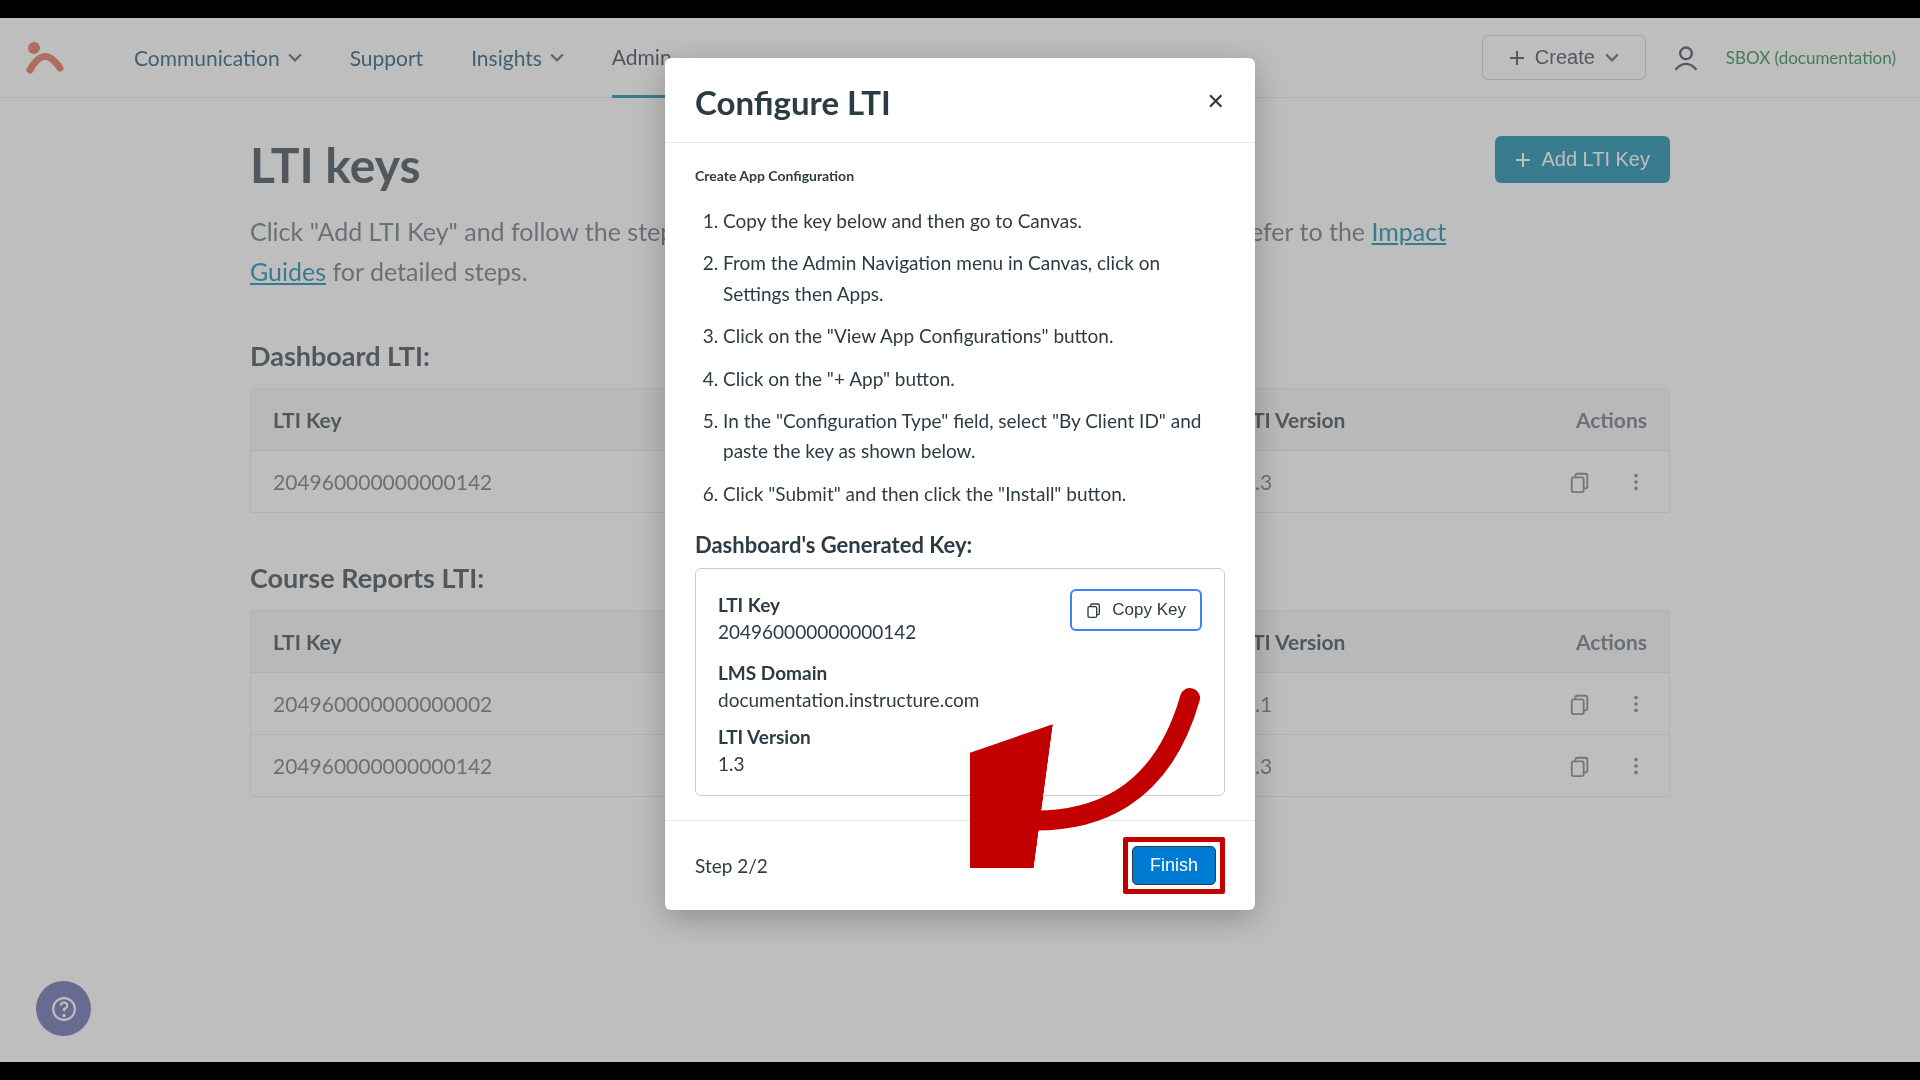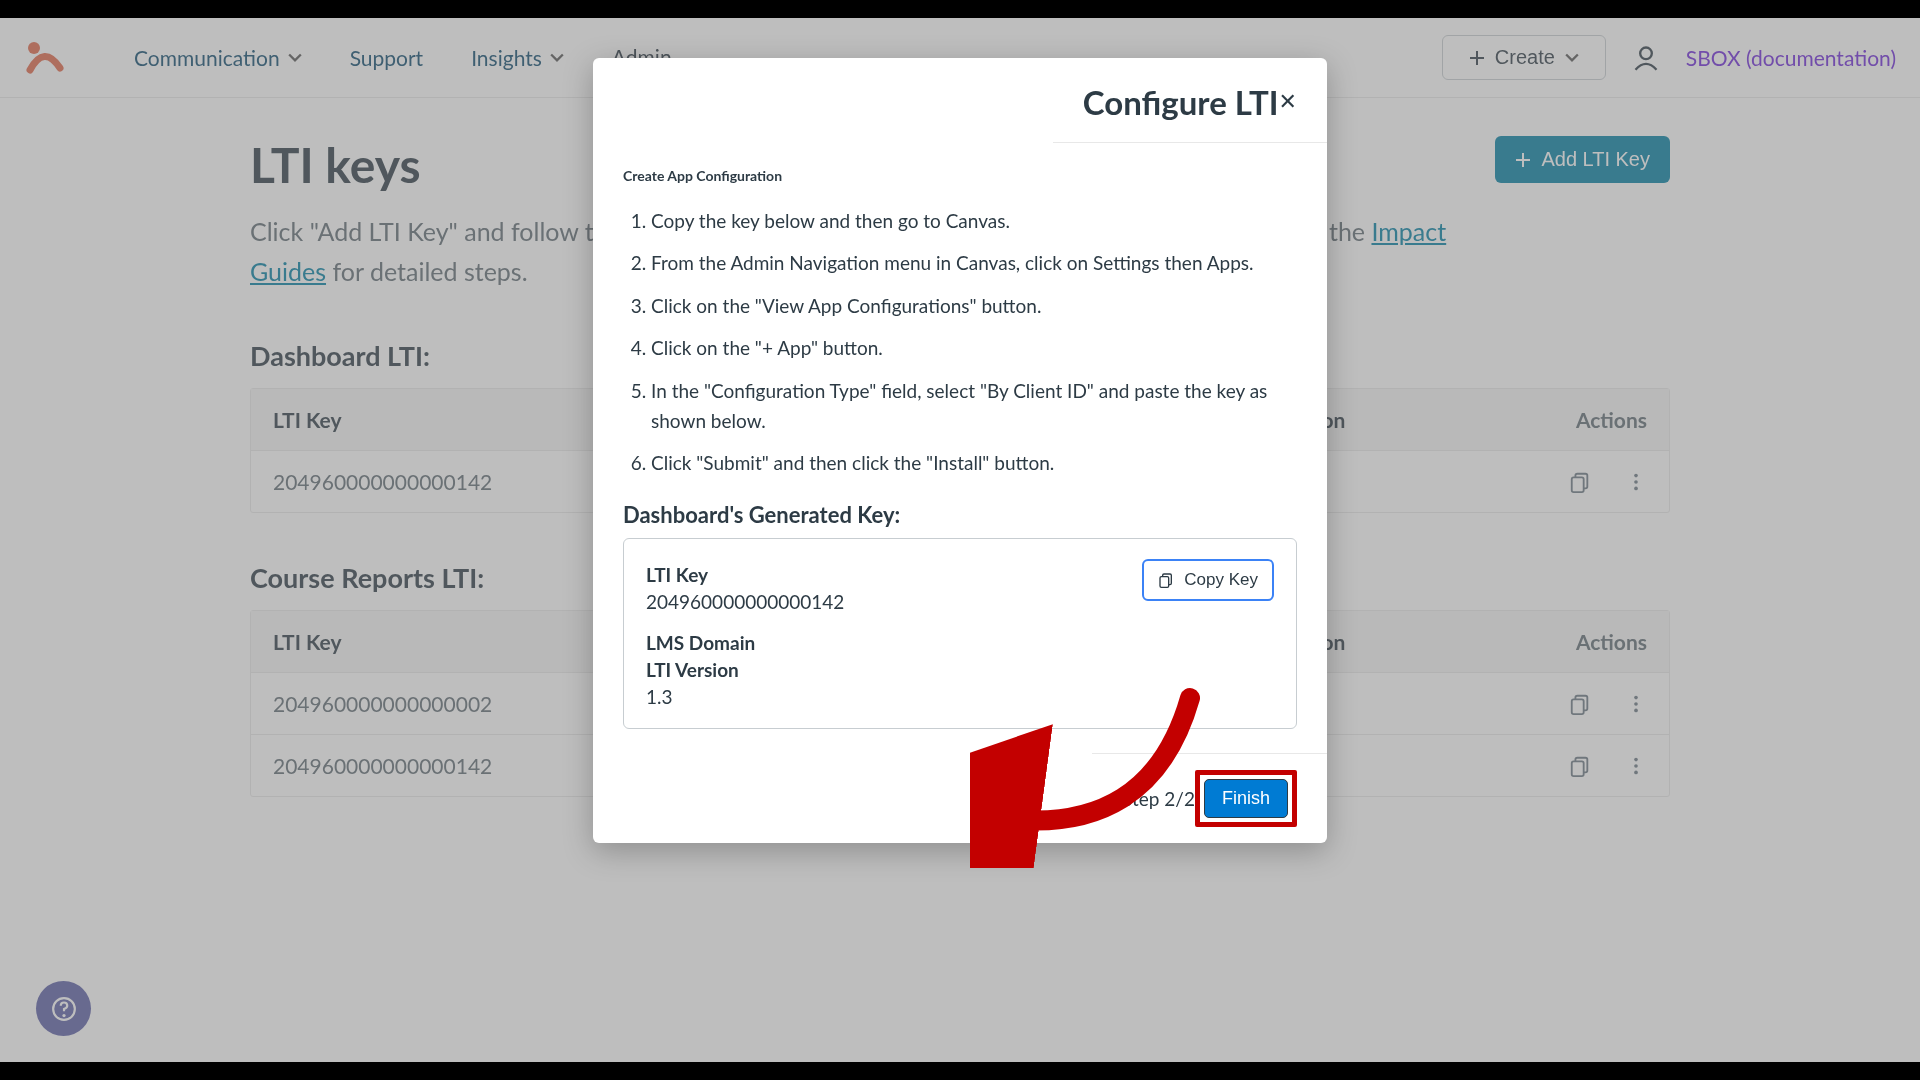--- a/index.html
+++ b/index.html
@@ -9,21 +9,21 @@
 .topbar { height:80px; border-bottom:1px solid #e8e8e8; display:flex; align-items:center; padding:0 24px; }
 .logo { width:40px; height:40px; margin-right:70px; position:relative; }
 .logo svg { width:100%; height:100%; }
 .nav { display:flex; gap:48px; align-items:center; }
 .nav-item { font-size:21px; color:#0c4a6e; display:flex; align-items:center; gap:8px; cursor:pointer; padding:26px 0; }
 .nav-item.active { border-bottom:3px solid #007fa3; color:#273540; }
 .chev { width:14px; height:14px; }
 .topbar-right { margin-left:auto; display:flex; align-items:center; gap:26px; }
 .create-btn { border:1px solid #c7cdd1; border-radius:6px; padding:10px 26px; display:flex; align-items:center; gap:10px; font-size:20px; color:#2d3b45; background:#fff; }
 .user-icon { width:28px; height:28px; }
-.account { font-size:21px; color:#6d28d9; }
+.account { font-size:17px; color:#15803d; }
 .page { padding:38px 250px 0 250px; flex:1; overflow:auto; }
 .page-title { font-size:48px; font-weight:700; color:#2d3b45; margin-bottom:18px; }
 .page-desc { font-size:25px; color:#5f6b73; line-height:1.6; max-width:1200px; }
 .page-desc a { color:#007fa3; text-decoration:underline; }
 .header-row { display:flex; align-items:flex-start; }
 .add-btn { background:#007fa3; color:#fff; border:none; border-radius:6px; padding:12px 20px; font-size:20px; display:flex; align-items:center; gap:10px; margin-left:auto; }
 .section-title { font-size:27px; font-weight:700; margin-top:48px; margin-bottom:16px; }
 .table { border:1px solid #e8e8e8; border-radius:3px; }
 .thead, .trow { display:flex; align-items:center; padding:18px 22px; }
 .thead { background:#f5f5f5; font-weight:700; font-size:21px; color:#2d3b45; }
@@ -31,21 +31,21 @@
 .col-key { flex:3; }
 .col-domain { flex:3; }
 .col-version { flex:1.5; }
 .col-actions { flex:1; text-align:right; display:flex; justify-content:flex-end; gap:34px; color:#5f6b73;}
 .icon-btn { width:22px; height:22px; color:#5f6b73; cursor:pointer; }
 
 .overlay { position:absolute; inset:0; background:rgba(255,255,255,0.7); display:flex; align-items:flex-start; justify-content:center; padding-top:30px; }
 
 .modal-back { position:absolute; inset:0; background:rgba(120,120,120,0.48); }
 
-.modal { position:relative; width:734px; background:#fff; border-radius:6px; box-shadow:0 8px 30px rgba(0,0,0,0.25); margin-top:10px; display:flex; flex-direction:column;align-items:flex-end; }
+.modal { position:relative; width:590px; background:#fff; border-radius:6px; box-shadow:0 8px 30px rgba(0,0,0,0.25); margin-top:10px; display:flex; flex-direction:column; }
 .modal-head { padding:24px 30px 20px 30px; border-bottom:1px solid #e8e8e8; display:flex; align-items:center; }
 .modal-title { font-size:33px; font-weight:700; color:#2d3b45; }
 .modal-close { margin-left:auto; font-size:22px; color:#2d3b45; background:none; border:none; cursor:pointer; }
 .modal-body { padding:24px 30px 24px 30px; font-size:19px; color:#2d3b45; }
 .modal-subtitle { font-weight:700; font-size:14px; margin-bottom:22px; }
 .modal-body ol { padding-left:28px; margin-bottom:22px; }
 .modal-body li { margin:12px 0; line-height:1.6; font-size:19px; }
 .key-label { font-weight:700; margin-top:8px; margin-bottom:10px; font-size:22px; }
 .key-card { border:1px solid #c7cdd1; border-radius:6px; padding:20px 22px; }
 .key-row { display:flex; justify-content:space-between; align-items:flex-start; }
@@ -232,20 +232,21 @@
             </div>
             <button class="copy-btn">
               <svg width="16" height="16" viewBox="0 0 24 24">
                   <rect x="7" y="3" width="13" height="16" rx="2" stroke="#2d3b45" stroke-width="2" fill="none"></rect>
                   <rect x="3" y="7" width="13" height="16" rx="2" stroke="#2d3b45" stroke-width="2" fill="#fff"></rect>
                 </svg>
               <span>Copy Key</span>
             </button>
           </div>
           <div class="field-lab">LMS Domain</div>
+          <div class="field-val">documentation.instructure.com</div>
           <div class="field-lab">LTI Version</div>
           <div class="field-val" style="margin-bottom:0">1.3</div>
         </div>
       </div>
       <div class="modal-foot">
         <div class="step">Step 2/2</div>
         <div class="finish-wrap">
           <button class="finish-btn">Finish</button>
         </div>
       </div>

